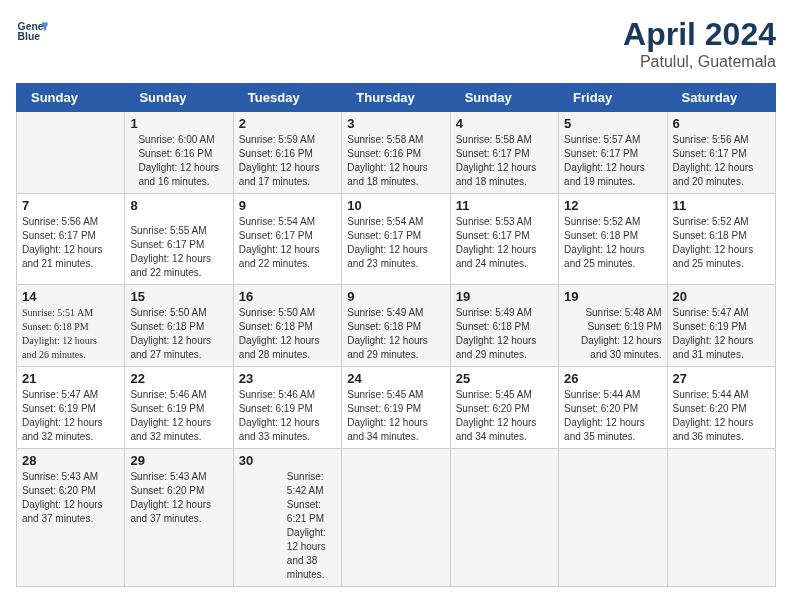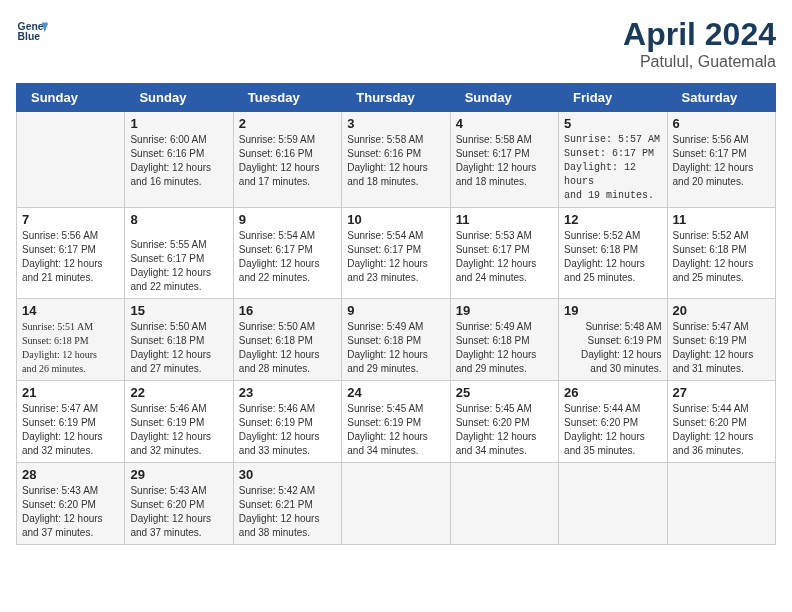--- a/index.html
+++ b/index.html
@@ -107,21 +107,21 @@
         <th>Sunday</th>
         <th>Friday</th>
         <th>Saturday</th>
       </tr>
   </thead>
   <tbody id="calendar-body">
       <tr>
         <td class="empty-cell"></td>
         <td>
           <span class="day-num">1</span>
-          <div class="day-info" style="white-space: pre-line;">Sunrise: 6:00 AM
+          <div class="day-info" style="white-space: pre-line; margin-left: 8px;">Sunrise: 6:00 AM
 Sunset: 6:16 PM
 Daylight: 12 hours
 and 16 minutes.</div>
         </td>
         <td>
           <span class="day-num">2</span>
           <div class="day-info" style="white-space: pre-line;">Sunrise: 5:59 AM
 Sunset: 6:16 PM
 Daylight: 12 hours
 and 17 minutes.</div>
@@ -135,21 +135,21 @@
         </td>
         <td>
           <span class="day-num">4</span>
           <div class="day-info" style="white-space: pre-line;">Sunrise: 5:58 AM
 Sunset: 6:17 PM
 Daylight: 12 hours
 and 18 minutes.</div>
         </td>
         <td>
           <span class="day-num">5</span>
-          <div class="day-info" style="white-space: pre-line; font-family: Liberation Mono, monospace;">Sunrise: 5:57 AM
+          <div class="day-info" style="white-space: pre-line;">Sunrise: 5:57 AM
 Sunset: 6:17 PM
 Daylight: 12 hours
 and 19 minutes.</div>
         </td>
         <td>
           <span class="day-num">6</span>
           <div class="day-info" style="white-space: pre-line;">Sunrise: 5:56 AM
 Sunset: 6:17 PM
 Daylight: 12 hours
 and 20 minutes.</div>
@@ -318,21 +318,21 @@
         </td>
         <td>
           <span class="day-num">29</span>
           <div class="day-info" style="white-space: pre-line;">Sunrise: 5:43 AM
 Sunset: 6:20 PM
 Daylight: 12 hours
 and 37 minutes.</div>
         </td>
         <td>
           <span class="day-num">30</span>
-          <div class="day-info" style="white-space: pre-line;">Sunrise: 5:42 AM
+          <div class="day-info" style="white-space: pre-line; margin-left: 48px;">Sunrise: 5:42 AM
 Sunset: 6:21 PM
 Daylight: 12 hours
 and 38 minutes.</div>
         </td>
         <td class="empty-cell"></td>
         <td class="empty-cell"></td>
         <td class="empty-cell"></td>
         <td class="empty-cell"></td>
       </tr>
     </tbody>

